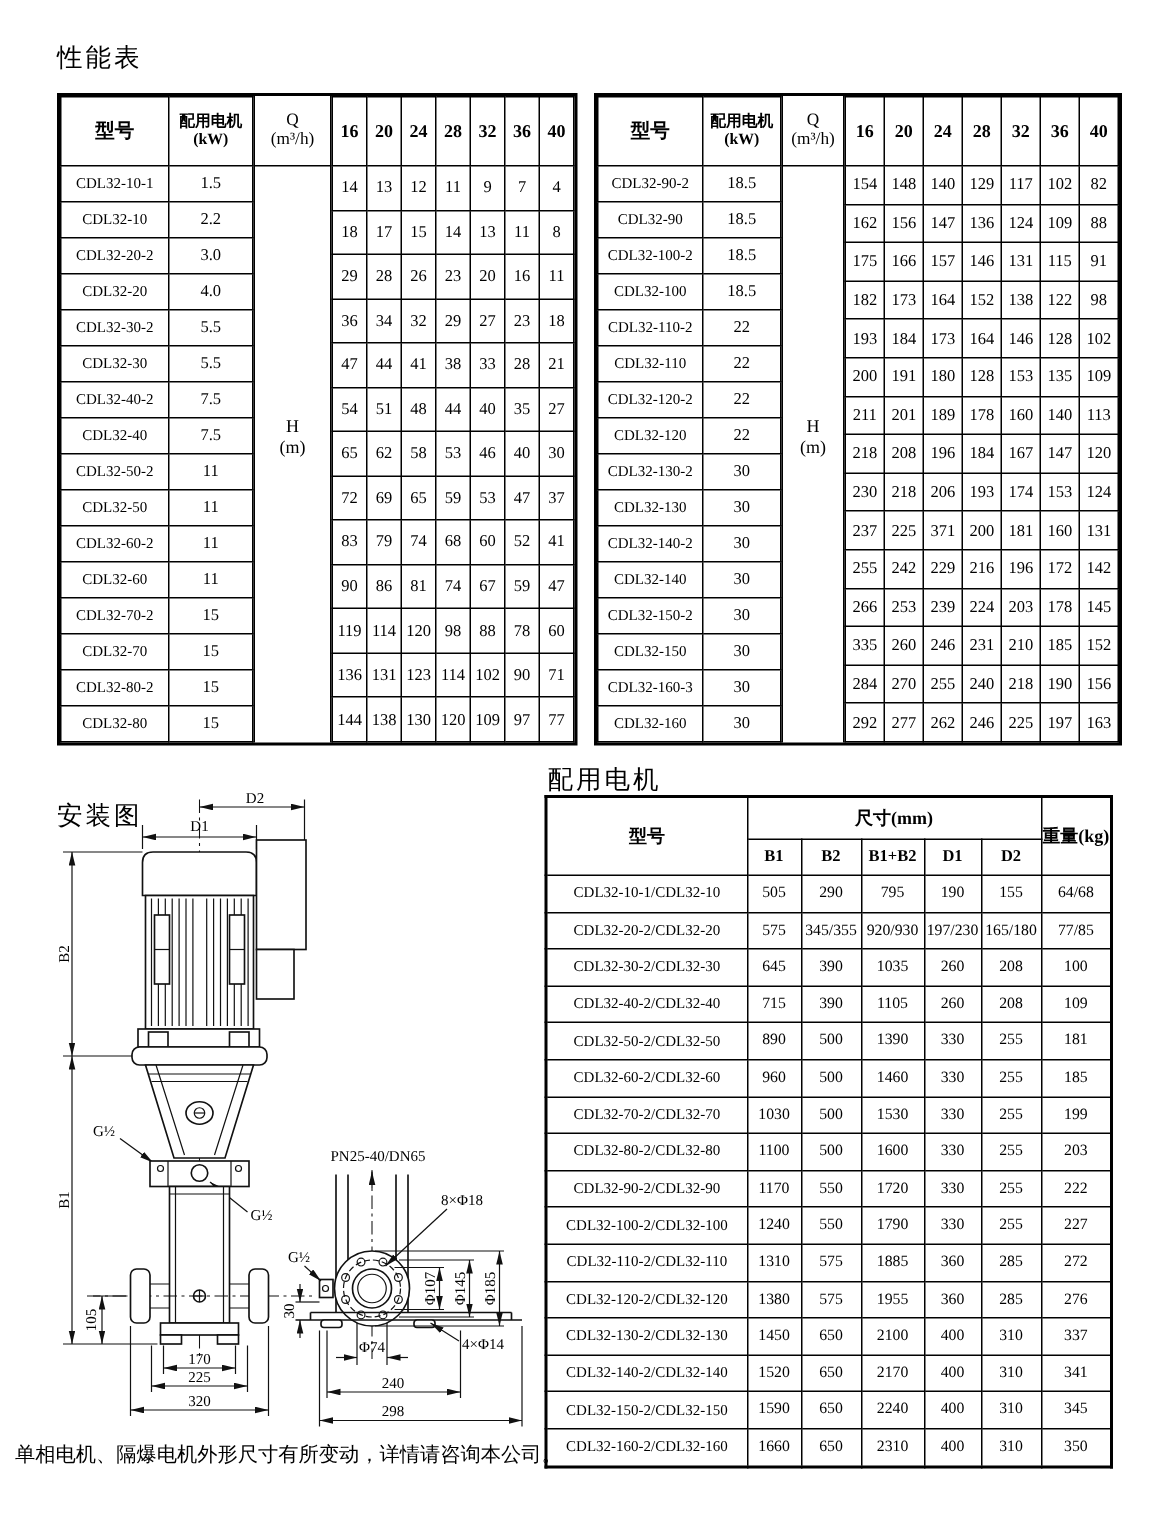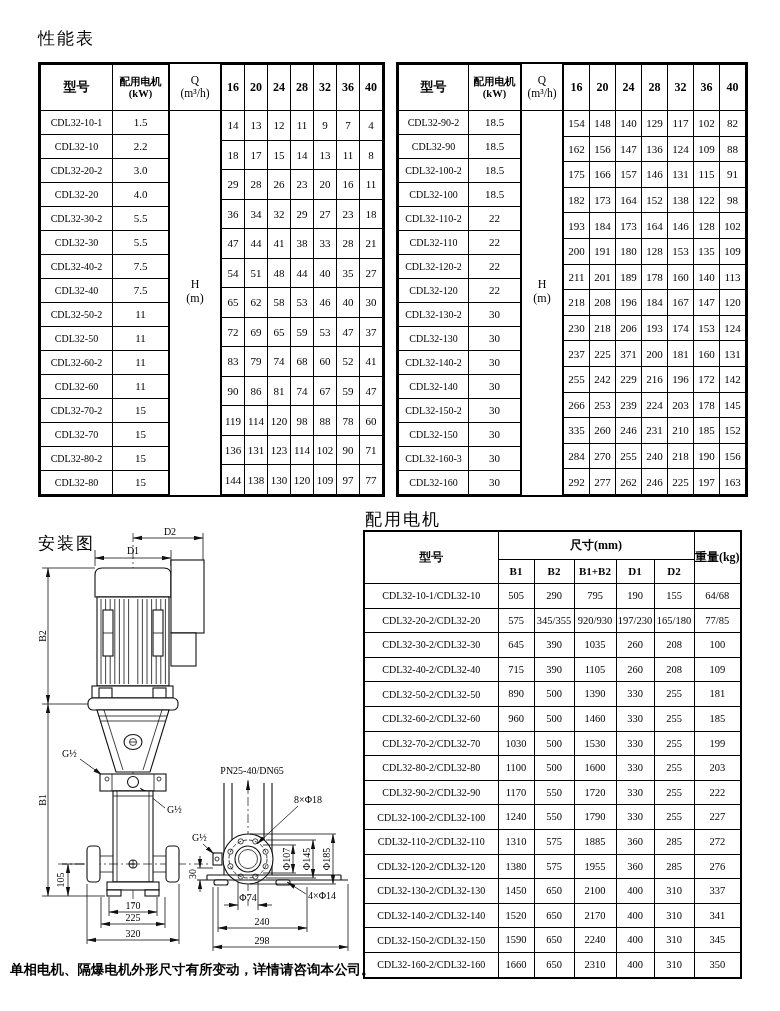--- a/index.html
+++ b/index.html
@@ -39,21 +39,21 @@
   .dims td.model{font-size:10px}
   
   svg#diagram{position:absolute;left:30px;top:528px}
   svg#diagram text{fill:#000;stroke:none;font-size:10px;font-family:"Liberation Serif","DejaVu Serif",serif}
   svg#diagram .ol{stroke:#111;stroke-width:1.1;fill:none}
   svg#diagram .th{stroke:#111;stroke-width:0.8;fill:none}
   svg#diagram .cl{stroke:#111;stroke-width:0.7;fill:none;stroke-dasharray:9 3 2 3}
   svg#diagram .dash{stroke-dasharray:4 2}
   svg#diagram .wh{fill:#fff}
   
-  .footnote{position:absolute;left:10px;top:961px;font-size:13.5px;font-weight:bold;}
+  .footnote{position:absolute;left:10px;top:961px;font-size:13.5px;}
 </style>
 </head>
 <body>
 
 <h2 class="sec-title" style="left:38px;top:27px">性能表</h2>
 
 <div class="perf left" style="left:38px;top:62px">
   <table class="pt">
     <colgroup>
         <col style="width:72px">

